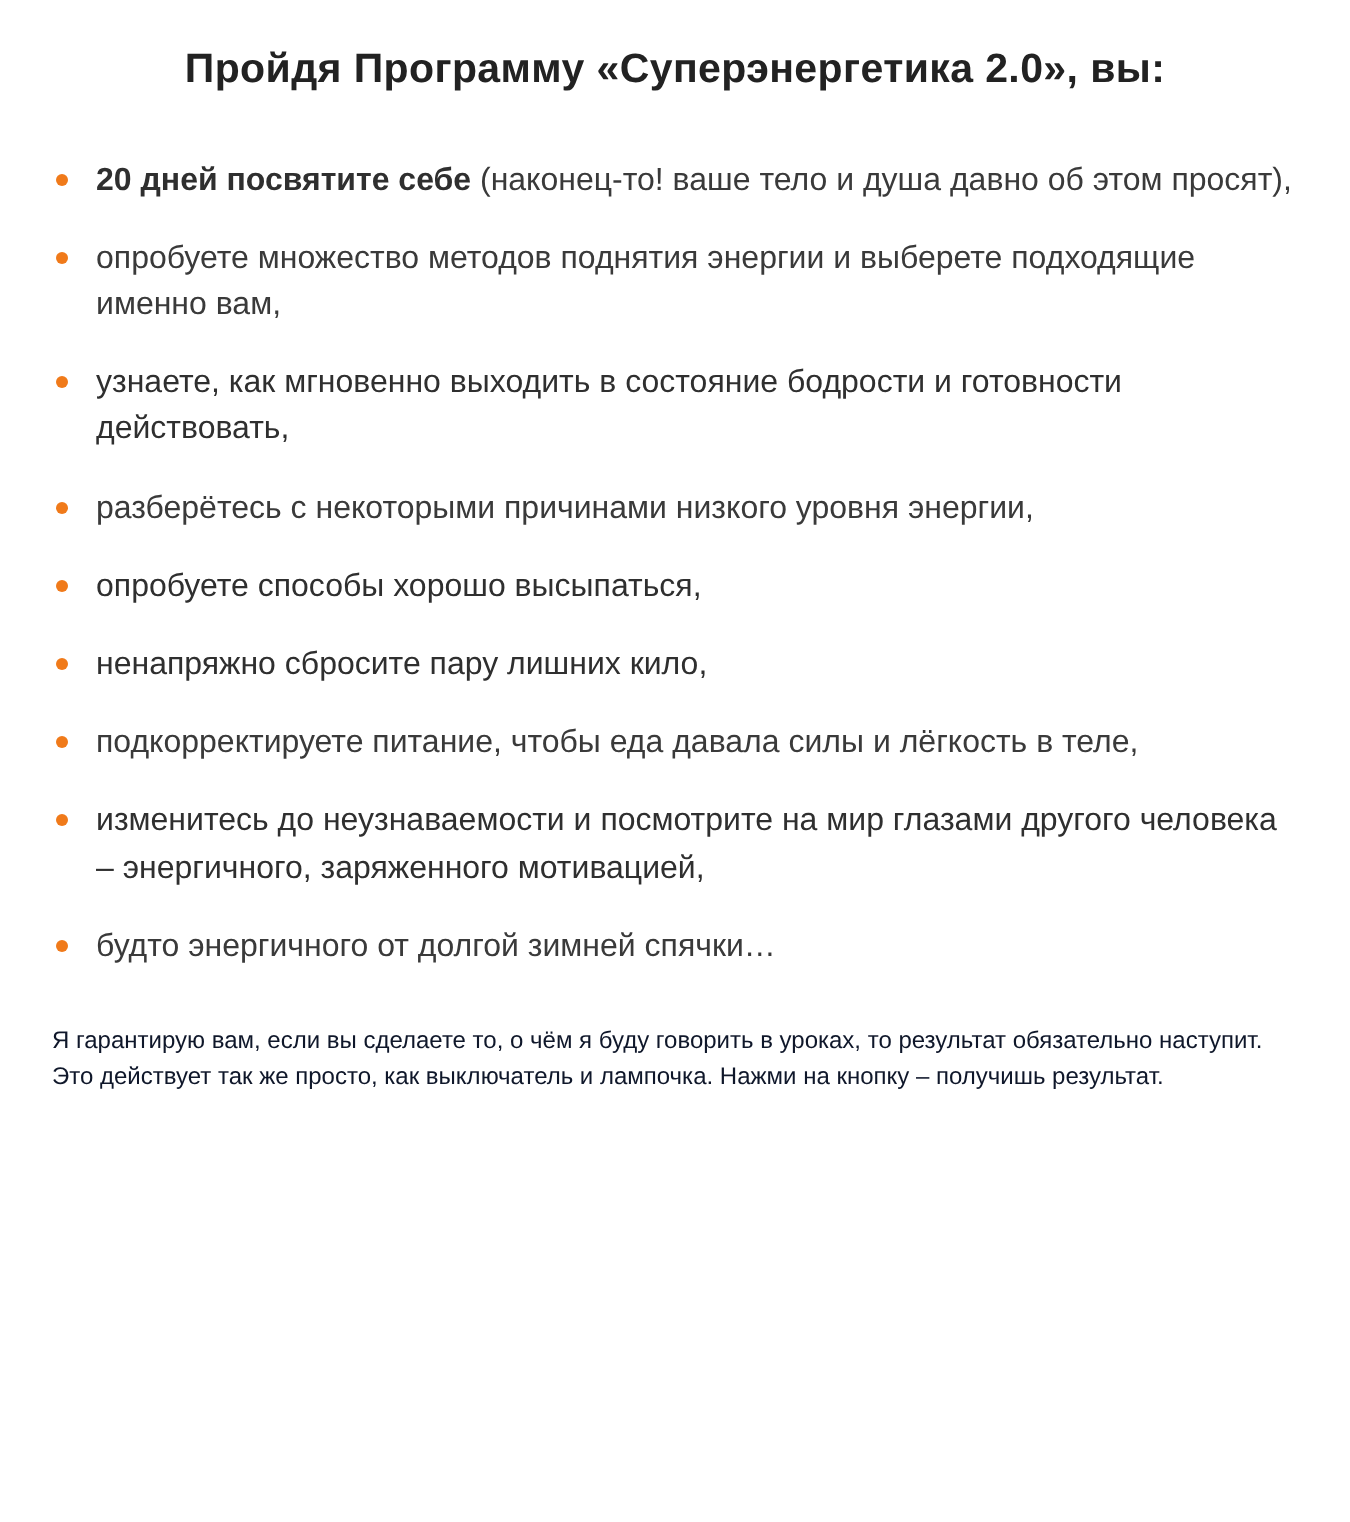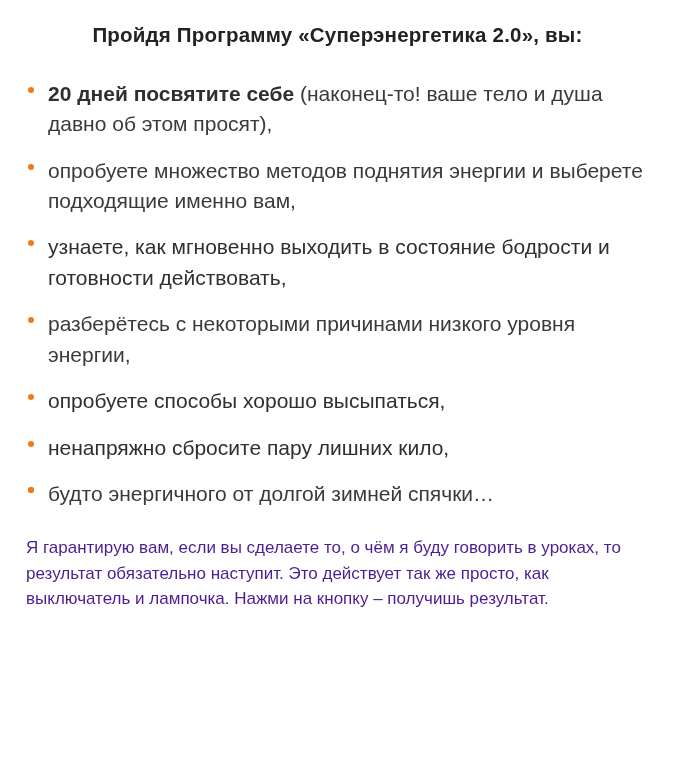--- a/index.html
+++ b/index.html
@@ -33,21 +33,21 @@
   }
   ul.benefits {
     list-style: none;
     margin: 0 0 0 0;
     padding: 0;
   }
   ul.benefits li {
     position: relative;
     padding-left: 22px;
     margin-bottom: 16px;
-    font-size: 21px;
+    font-size: 16px;
     line-height: 1.45;
     color: #3a3a3a;
   }
   ul.benefits li .dot {
     position: absolute;
     left: 2px;
     top: 8px;
     width: 6px;
     height: 6px;
     border-radius: 50%;
@@ -61,23 +61,23 @@
   ul.benefits li .lead {
     font-weight: bold;
     color: #2f2f2f;
   }
   ul.benefits li .rest {
     font-weight: normal;
     color: #3a3a3a;
   }
   .closing {
     margin-top: 26px;
-    font-size: 17px;
+    font-size: 12px;
     line-height: 1.5;
-    color: #4c1d95;
+    color: #0f172a;
   }
 </style>
 </head>
 <body>
 
 <div class="page">
 
   <h1 class="title">Пройдя Программу «Суперэнергетика 2.0», вы:</h1>
 
   <ul class="benefits">
@@ -106,23 +106,28 @@
       <span class="dot" style="background: rgb(240, 122, 26);"></span>
       <span>опробуете способы хорошо высыпаться,</span>
     </li>
 
 
     <li class="bold">
       <span class="dot" style="background: rgb(240, 122, 26);"></span>
       <span>ненапряжно сбросите пару лишних кило,</span>
     </li>
 
+    <li>
+      <span class="dot" style="background: rgb(240, 122, 26);"></span>
+      <span>подкорректируете питание, чтобы еда давала силы и лёгкость в теле,</span>
+    </li>
 
     <li class="bold">
       <span class="dot" style="background: rgb(240, 122, 26);"></span>
+      <span>изменитесь до неузнаваемости и посмотрите на мир глазами другого человека – энергичного, заряженного мотивацией,</span>
     </li>
 
     <li>
       <span class="dot" style="background: rgb(240, 122, 26);"></span>
       <span>будто энергичного от долгой зимней спячки…</span>
     </li>
 
   </ul>
 
   <p class="closing">Я гарантирую вам, если вы сделаете то, о чём я буду говорить в уроках, то результат обязательно наступит. Это действует так же просто, как выключатель и лампочка. Нажми на кнопку – получишь результат.</p>

